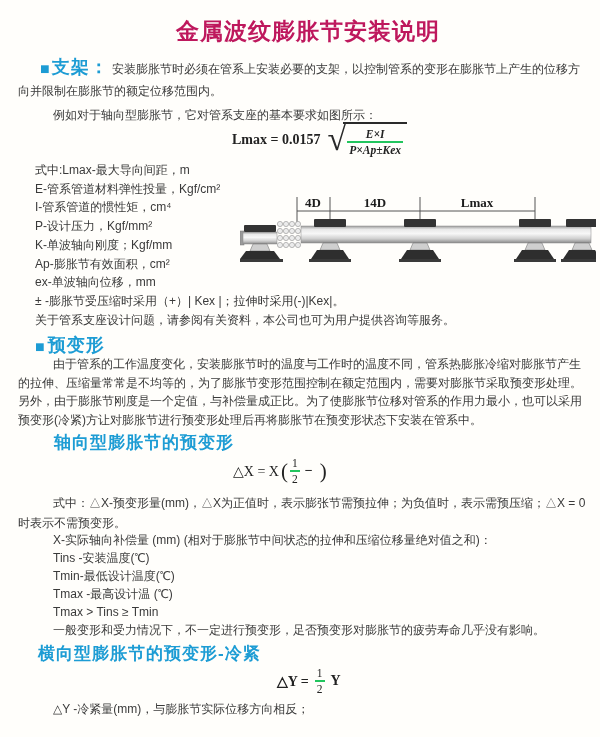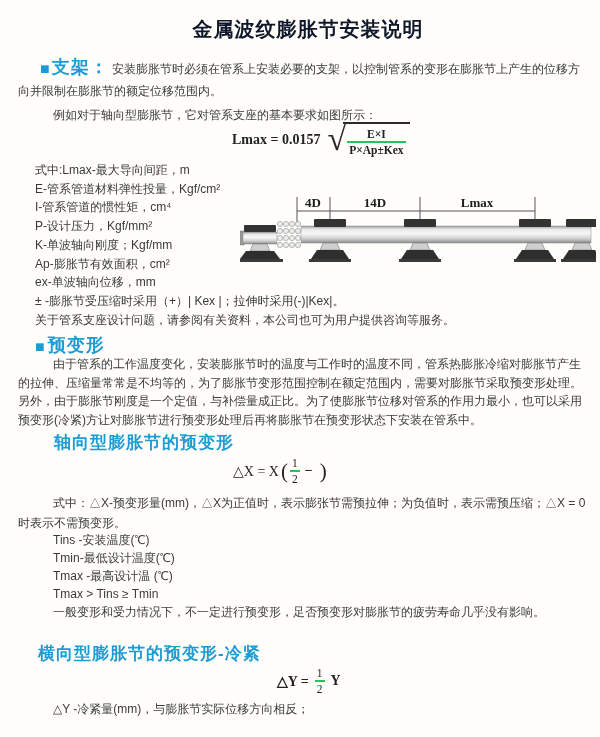--- a/index.html
+++ b/index.html
@@ -4,38 +4,38 @@
 <style>
   html,body{margin:0;padding:0;background:#ffffff;}
   .page{
     position:relative;width:600px;height:737px;overflow:hidden;
     background:#fffefb;color:#3a3a3a;
     font-family:"Liberation Sans",sans-serif;font-size:12px;
   }
   .abs{position:absolute;}
   .doc-title{
     left:0;right:0;top:16px;text-align:center;
-    font-size:20px;font-weight:bold;color:#0f172a;letter-spacing:1px;padding-left:16px;
+    font-size:23px;font-weight:bold;color:#be185d;letter-spacing:1px;padding-left:16px;
   }
   .accent{color:#1d9cd4;}
   .sec-bullet{font-size:16px;font-weight:bold;vertical-align:-1px;margin-right:2px;}
   .sec-head{font-size:18px;font-weight:bold;letter-spacing:1px;}
   .body-par{line-height:22px;font-size:12px;color:#3a3a3a;}
   .p1{left:18px;top:56px;width:567px;text-indent:22px;}
   .p2{left:53px;top:104px;}
   .defs{left:35px;top:161px;line-height:18.7px;color:#3a3a3a;}
   .defs .ind{}
   
   .formula{display:inline-flex;align-items:center;font-family:"Liberation Serif",serif;color:#222;}
   .f-lmax{left:232px;top:122px;font-size:14px;font-weight:bold;}
   .rad{font-size:34px;font-weight:400;line-height:0.85;margin:0 -3px 0 7px;color:#2a2a2a;}
   .radicand{border-top:2px solid #2a2a2a;padding:2px 4px 0 4px;}
   .frac{display:inline-flex;flex-direction:column;align-items:center;line-height:1.25;font-size:11.5px;}
   .frac .den{border-top:2px solid #22c55e;padding:0 2px;}
-  .frac.it{text-align:center;}
+  .frac.it{font-style:italic;text-align:center;}
   .f-ax{left:233px;top:456px;font-size:14px;}
   .f-ax .mtxt{font-weight:normal;}
   .paren{font-size:21px;font-weight:400;line-height:1;margin:0 2px;}
   .mop{margin:0 5px;font-weight:bold;}
   .f-tr{left:277px;top:666px;font-size:14px;}
   .f-tr .frac{margin:0 6px;}
   
   .sec2-head{left:35px;top:333px;font-size:18px;font-weight:bold;letter-spacing:1px;}
   .predeform-par{left:18px;top:355px;width:568px;line-height:18.5px;text-indent:35px;}
   .sub-head{font-size:17px;font-weight:bold;letter-spacing:1px;}
@@ -178,20 +178,21 @@
       <span>1</span>
       <span class="den">2</span>
     </span>
     <span class="mop">−</span>
     <span class="paren">)</span>
   </div>
 
   <div class="abs axial-note">式中：△X-预变形量(mm)，△X为正值时，表示膨张节需预拉伸；为负值时，表示需预压缩；△X = 0时表示不需预变形。</div>
 
   <div class="abs axial-lines">
+    <div>X-实际轴向补偿量 (mm) (相对于膨胀节中间状态的拉伸和压缩位移量绝对值之和)：</div>
     <div>Tins -安装温度(℃)</div>
     <div>Tmin-最低设计温度(℃)</div>
     <div>Tmax -最高设计温 (℃)</div>
     <div>Tmax &gt; Tins ≥ Tmin</div>
     <div>一般变形和受力情况下，不一定进行预变形，足否预变形对膨胀节的疲劳寿命几乎没有影响。</div>
   </div>
 
   <div class="abs accent sub-head trans-head">横向型膨胀节的预变形-冷紧</div>
 
   <div class="abs formula f-tr">

